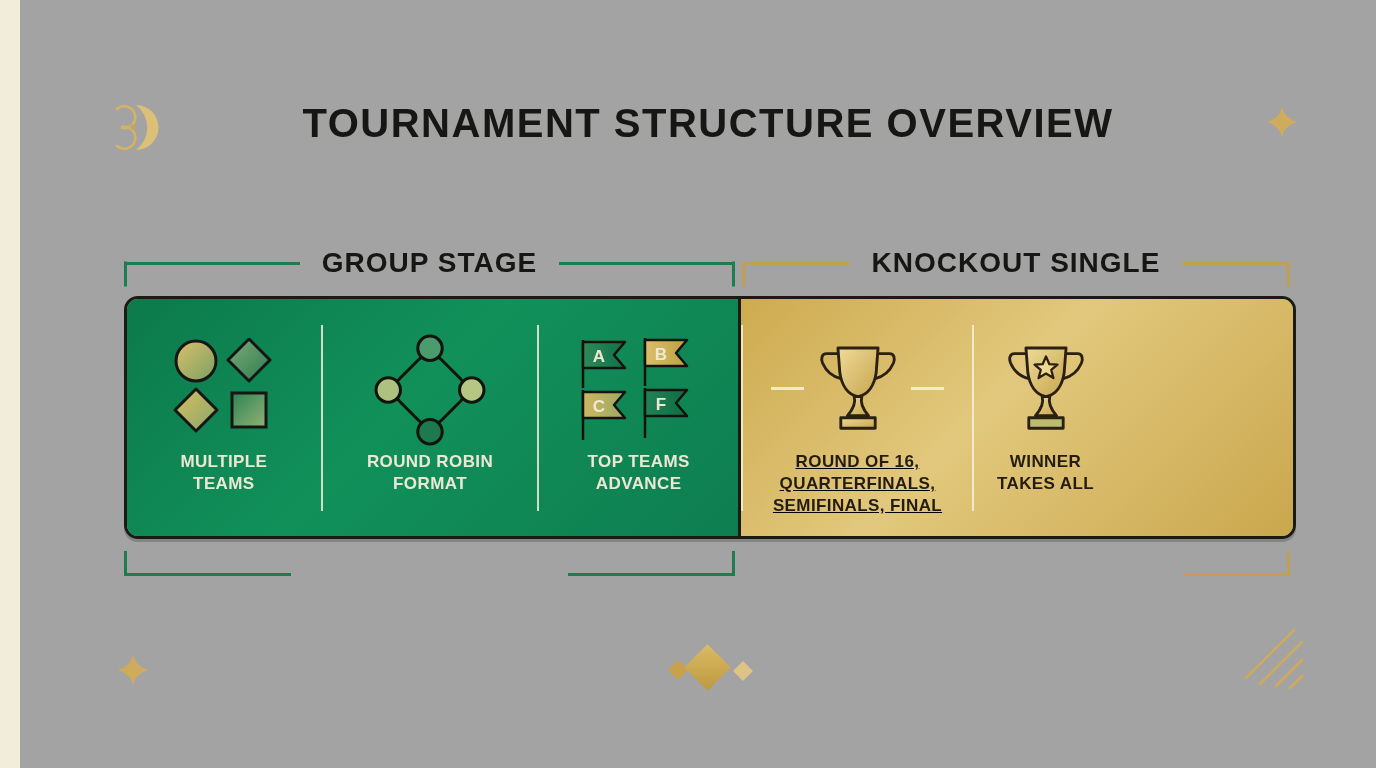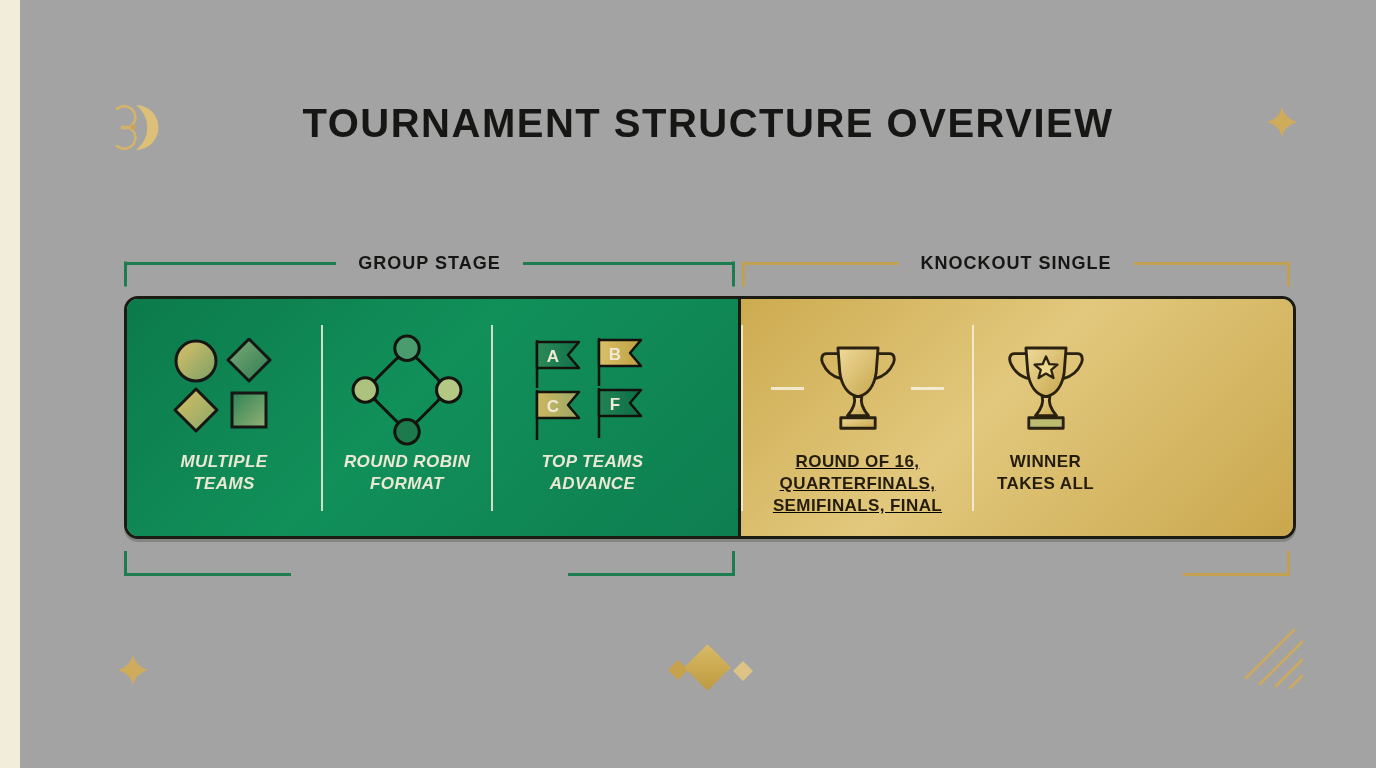--- a/index.html
+++ b/index.html
@@ -6,21 +6,21 @@
   body{font-family:"Liberation Sans","DejaVu Sans",sans-serif;background:#f2ecda;}
   .canvas{position:relative;width:1376px;height:768px;background:#a3a3a3;overflow:hidden;margin-left:20px;}
 
   
   .title{position:absolute;left:0;top:101px;width:100%;text-align:center;
          font-size:40px;font-weight:bold;letter-spacing:1.5px;color:#161614;}
 
   
   .tbracket{position:absolute;display:flex;align-items:center;height:34px;}
   .tbracket .bline{flex:1;height:3px;background:var(--c);}
-  .tbracket .blabel{margin:0 22px;font-size:18px;font-weight:bold;letter-spacing:1px;color:#161614;white-space:nowrap;}
+  .tbracket .blabel{margin:0 22px;font-size:28px;font-weight:bold;letter-spacing:1px;color:#161614;white-space:nowrap;}
   .tbracket::before,.tbracket::after{content:"";position:absolute;width:3px;height:25px;background:var(--c);top:50%;transform:translateY(-1.5px);}
   .tbracket::before{left:0;}
   .tbracket::after{right:0;}
   .tb-green{--c:#1e7d4e;left:104px;top:246px;width:611px;}
   .tb-gold{--c:#c2a052;left:722px;top:246px;width:548px;}
 
   
   .bbracket{position:absolute;height:22px;}
   .bb-green-left{left:104px;top:551px;width:164px;border-left:3px solid #1e7d4e;border-bottom:3px solid #1e7d4e;}
   .bb-green-right{left:548px;top:551px;width:164px;border-right:3px solid #1e7d4e;border-bottom:3px solid #1e7d4e;}
@@ -30,23 +30,23 @@
   .panel{position:absolute;left:104px;top:296px;width:1166px;height:237px;
          border:3px solid #1b1b14;border-radius:14px;display:flex;overflow:hidden;
          box-shadow:0 3px 0 rgba(40,40,30,0.25);}
   .half{display:flex;}
   .half-green{width:611px;background:linear-gradient(135deg,#0c7a4b 0%,#11905a 45%,#0e7e50 100%);
               border-right:3px solid #1b1b14;}
   .half-gold{flex:1;background:linear-gradient(135deg,#cdab50 0%,#e2c87d 45%,#c9a74d 100%);}
   .cell{display:flex;flex-direction:column;align-items:center;box-sizing:border-box;padding-top:30px;}
   .cell .iconbox{height:122px;display:flex;align-items:center;justify-content:center;position:relative;width:100%;}
   .cell .clabel{font-size:17px;font-weight:bold;letter-spacing:0.4px;text-align:center;line-height:1.3;}
-  .half-green .clabel{color:#ece8d3;font-style:italic;}
+  .half-green .clabel{color:#ece8d3;}
   .half-gold .clabel{color:#241d0d;}
-  .gcell1{width:194px;} .gcell2{width:168px;} .gcell3{width:199px;}
+  .gcell1{width:194px;} .gcell2{width:215px;} .gcell3{width:199px;}
   .kcell1{width:176px;} .kcell2{width:229px;text-decoration:underline;} .kcell3{width:143px;}
   .vdiv{width:2px;align-self:center;height:186px;}
   .vdiv-green{background:rgba(242,237,219,0.85);}
   .vdiv-gold{background:rgba(247,242,224,0.8);}
   .lbl-w150{max-width:150px;} .lbl-w170{max-width:170px;} .lbl-w215{max-width:218px;} .lbl-w130{max-width:132px;}
 
   
   .dash{position:absolute;top:58px;width:33px;height:2.5px;background:rgba(247,242,224,0.85);}
   .dash-l{left:28px;} .dash-r{right:28px;}
 

